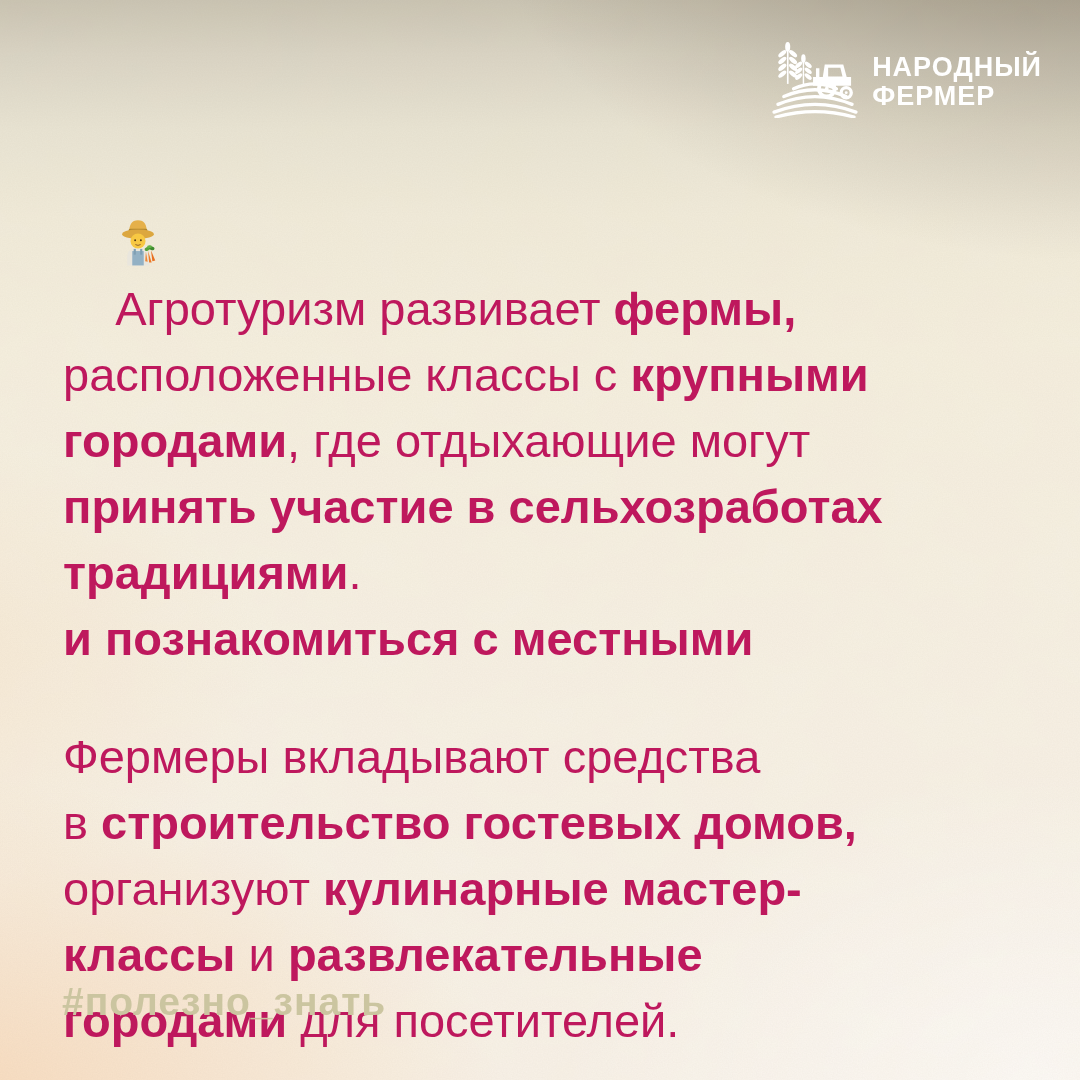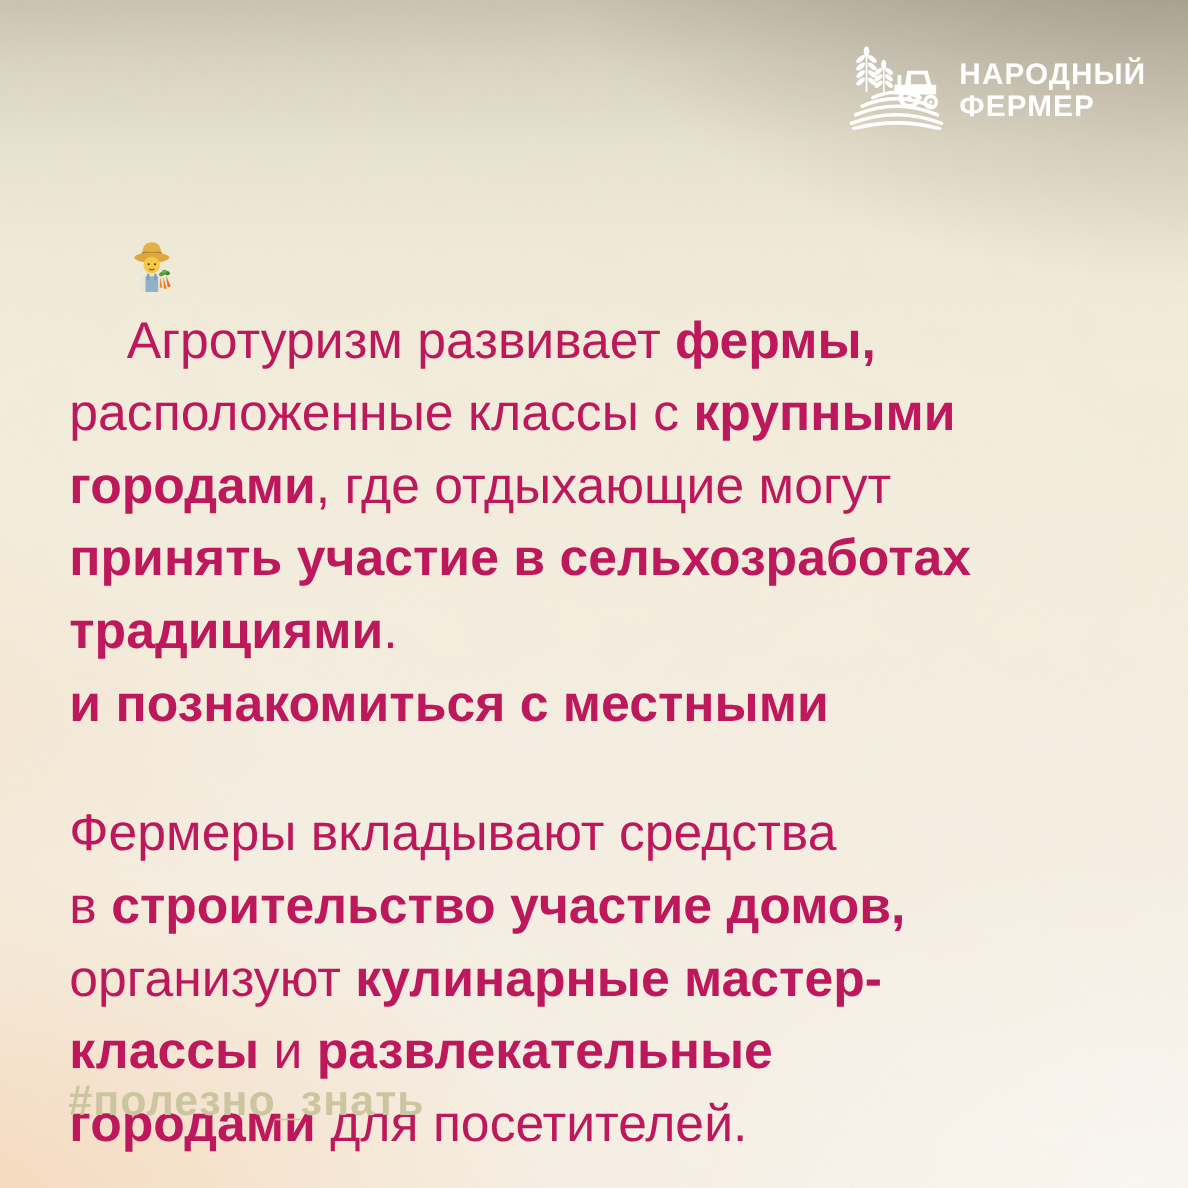--- a/index.html
+++ b/index.html
@@ -120,21 +120,21 @@
     </svg>
   <span>  Агротуризм развивает </span><span class="b">фермы,</span></div>
         <div class="line"><span>расположенные классы с </span><span class="b">крупными</span></div>
         <div class="line"><span class="b">городами</span><span>, где отдыхающие могут</span></div>
         <div class="line"><span class="b">принять участие в сельхозработах</span></div>
         <div class="line"><span class="b">традициями</span><span>.</span></div>
         <div class="line"><span class="b">и познакомиться с местными</span></div>
       </div>
       <div class="paragraph">
         <div class="line"><span>Фермеры вкладывают средства</span></div>
-        <div class="line"><span>в </span><span class="b">строительство участие домов,</span></div>
+        <div class="line"><span>в </span><span class="b">строительство гостевых домов,</span></div>
         <div class="line"><span>организуют </span><span class="b">кулинарные мастер-</span></div>
         <div class="line"><span class="b">классы</span><span> и </span><span class="b">развлекательные</span></div>
         <div class="line"><span class="b">городами</span><span> для посетителей.</span></div>
       </div>
     </main>
 
   <footer>
     <div class="hashtag">#полезно_знать</div>
   </footer>
 </div>

